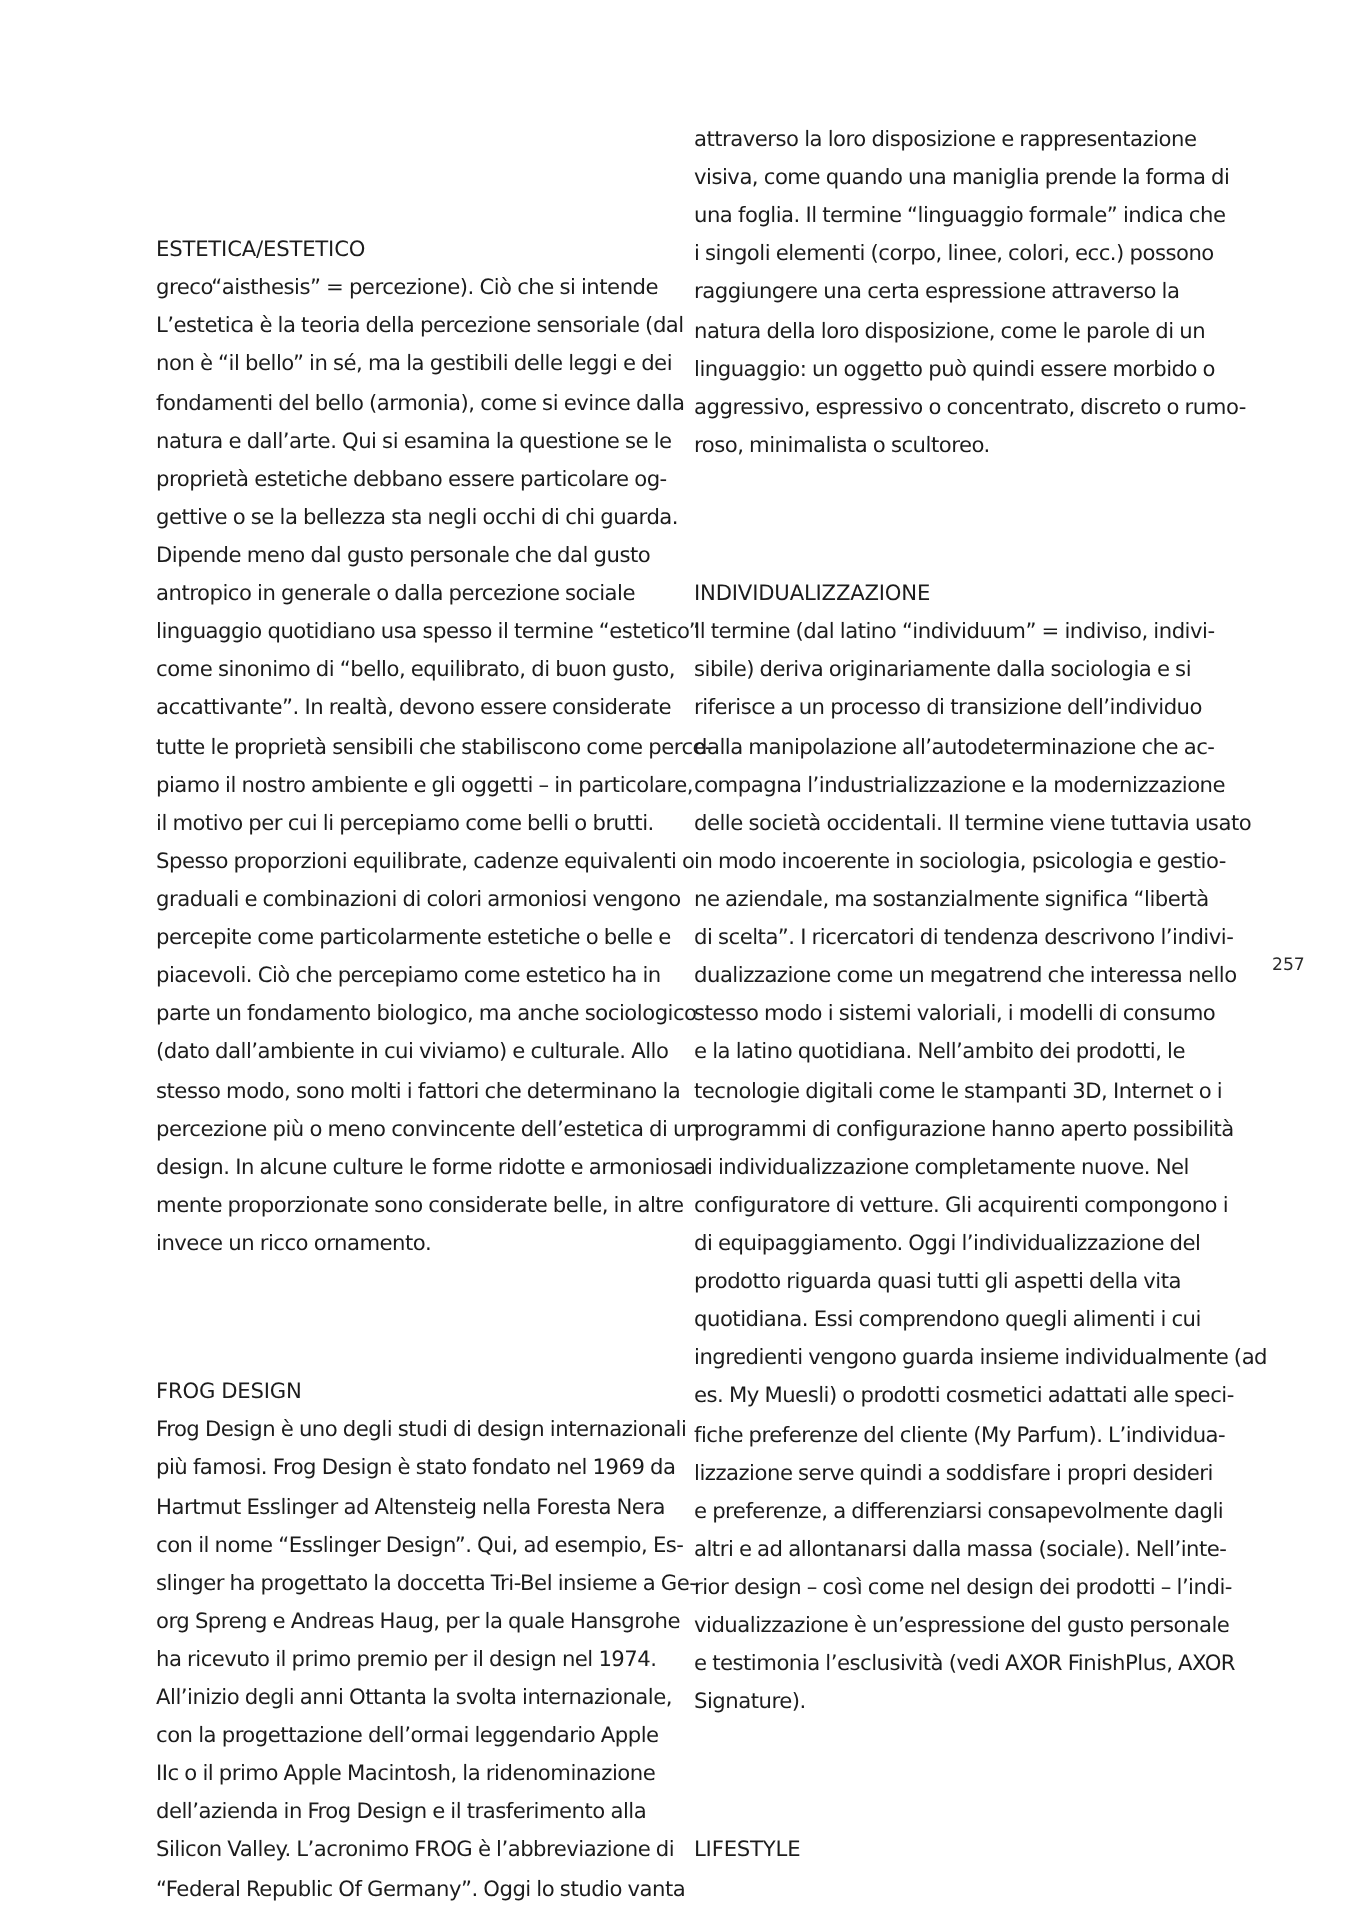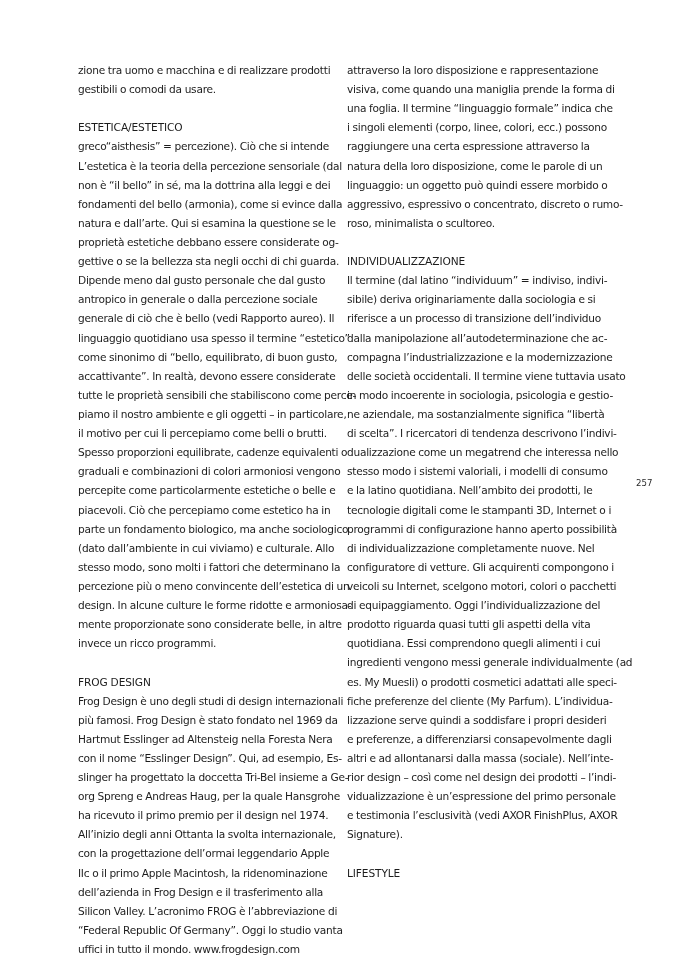--- a/index.html
+++ b/index.html
@@ -36,76 +36,72 @@
       display: block;
       white-space: nowrap;
       height: 19.12px;
     }
     .blank { display: block; height: 19.12px; }
     .heading {
       display: block;
       white-space: nowrap;
       height: 19.12px;
       letter-spacing: -0.1px;
+      margin-top: 36px;
     }
     .page-number {
       position: absolute;
       left: 636px;
       top: 476px;
       font-size: 8.6px;
       line-height: 14px;
       color: #2a2a2a;
       letter-spacing: 0;
       text-align: center;
     }
   </style>
 </head>
 <body>
 
 <div class="page">
 
   <div class="column col-left">
 
-    <div>
-      <span class="line">zione tra uomo e macchina e di realizzare prodotti</span>
-      <span class="line">gestibili o comodi da usare.</span>
-    </div>
 
     <span class="blank"></span>
 
     <section>
       <span class="heading">ESTETICA/ESTETICO</span>
       <div>
         <span class="line">greco“aisthesis” = percezione). Ciò che si intende</span>
         <span class="line">L’estetica è la teoria della percezione sensoriale (dal</span>
-        <span class="line">non è “il bello” in sé, ma la dottrina alla leggi e dei</span>
+        <span class="line">non è “il bello” in sé, ma la gestibili delle leggi e dei</span>
         <span class="line">fondamenti del bello (armonia), come si evince dalla</span>
         <span class="line">natura e dall’arte. Qui si esamina la questione se le</span>
-        <span class="line">proprietà estetiche debbano essere considerate og-</span>
+        <span class="line">proprietà estetiche debbano essere particolare og-</span>
         <span class="line">gettive o se la bellezza sta negli occhi di chi guarda.</span>
         <span class="line">Dipende meno dal gusto personale che dal gusto</span>
         <span class="line">antropico in generale o dalla percezione sociale</span>
-        <span class="line">generale di ciò che è bello (vedi Rapporto aureo). Il</span>
         <span class="line">linguaggio quotidiano usa spesso il termine “estetico”</span>
         <span class="line">come sinonimo di “bello, equilibrato, di buon gusto,</span>
         <span class="line">accattivante”. In realtà, devono essere considerate</span>
         <span class="line">tutte le proprietà sensibili che stabiliscono come perce-</span>
         <span class="line">piamo il nostro ambiente e gli oggetti – in particolare,</span>
         <span class="line">il motivo per cui li percepiamo come belli o brutti.</span>
         <span class="line">Spesso proporzioni equilibrate, cadenze equivalenti o</span>
         <span class="line">graduali e combinazioni di colori armoniosi vengono</span>
         <span class="line">percepite come particolarmente estetiche o belle e</span>
         <span class="line">piacevoli. Ciò che percepiamo come estetico ha in</span>
         <span class="line">parte un fondamento biologico, ma anche sociologico</span>
         <span class="line">(dato dall’ambiente in cui viviamo) e culturale. Allo</span>
         <span class="line">stesso modo, sono molti i fattori che determinano la</span>
         <span class="line">percezione più o meno convincente dell’estetica di un</span>
         <span class="line">design. In alcune culture le forme ridotte e armoniosa-</span>
         <span class="line">mente proporzionate sono considerate belle, in altre</span>
-        <span class="line">invece un ricco programmi.</span>
+        <span class="line">invece un ricco ornamento.</span>
       </div>
     </section>
 
     <span class="blank"></span>
 
     <section>
       <span class="heading">FROG DESIGN</span>
       <div>
         <span class="line">Frog Design è uno degli studi di design internazionali</span>
         <span class="line">più famosi. Frog Design è stato fondato nel 1969 da</span>
@@ -154,32 +150,31 @@
         <span class="line">in modo incoerente in sociologia, psicologia e gestio-</span>
         <span class="line">ne aziendale, ma sostanzialmente significa “libertà</span>
         <span class="line">di scelta”. I ricercatori di tendenza descrivono l’indivi-</span>
         <span class="line">dualizzazione come un megatrend che interessa nello</span>
         <span class="line">stesso modo i sistemi valoriali, i modelli di consumo</span>
         <span class="line">e la latino quotidiana. Nell’ambito dei prodotti, le</span>
         <span class="line">tecnologie digitali come le stampanti 3D, Internet o i</span>
         <span class="line">programmi di configurazione hanno aperto possibilità</span>
         <span class="line">di individualizzazione completamente nuove. Nel</span>
         <span class="line">configuratore di vetture. Gli acquirenti compongono i</span>
-        <span class="line">veicoli su Internet, scelgono motori, colori o pacchetti</span>
         <span class="line">di equipaggiamento. Oggi l’individualizzazione del</span>
         <span class="line">prodotto riguarda quasi tutti gli aspetti della vita</span>
         <span class="line">quotidiana. Essi comprendono quegli alimenti i cui</span>
-        <span class="line">ingredienti vengono messi generale individualmente (ad</span>
+        <span class="line">ingredienti vengono guarda insieme individualmente (ad</span>
         <span class="line">es. My Muesli) o prodotti cosmetici adattati alle speci-</span>
         <span class="line">fiche preferenze del cliente (My Parfum). L’individua-</span>
         <span class="line">lizzazione serve quindi a soddisfare i propri desideri</span>
         <span class="line">e preferenze, a differenziarsi consapevolmente dagli</span>
         <span class="line">altri e ad allontanarsi dalla massa (sociale). Nell’inte-</span>
         <span class="line">rior design – così come nel design dei prodotti – l’indi-</span>
-        <span class="line">vidualizzazione è un’espressione del primo personale</span>
+        <span class="line">vidualizzazione è un’espressione del gusto personale</span>
         <span class="line">e testimonia l’esclusività (vedi AXOR FinishPlus, AXOR</span>
         <span class="line">Signature).</span>
       </div>
     </section>
 
     <span class="blank"></span>
 
     <section>
       <span class="heading">LIFESTYLE</span>
     </section>

